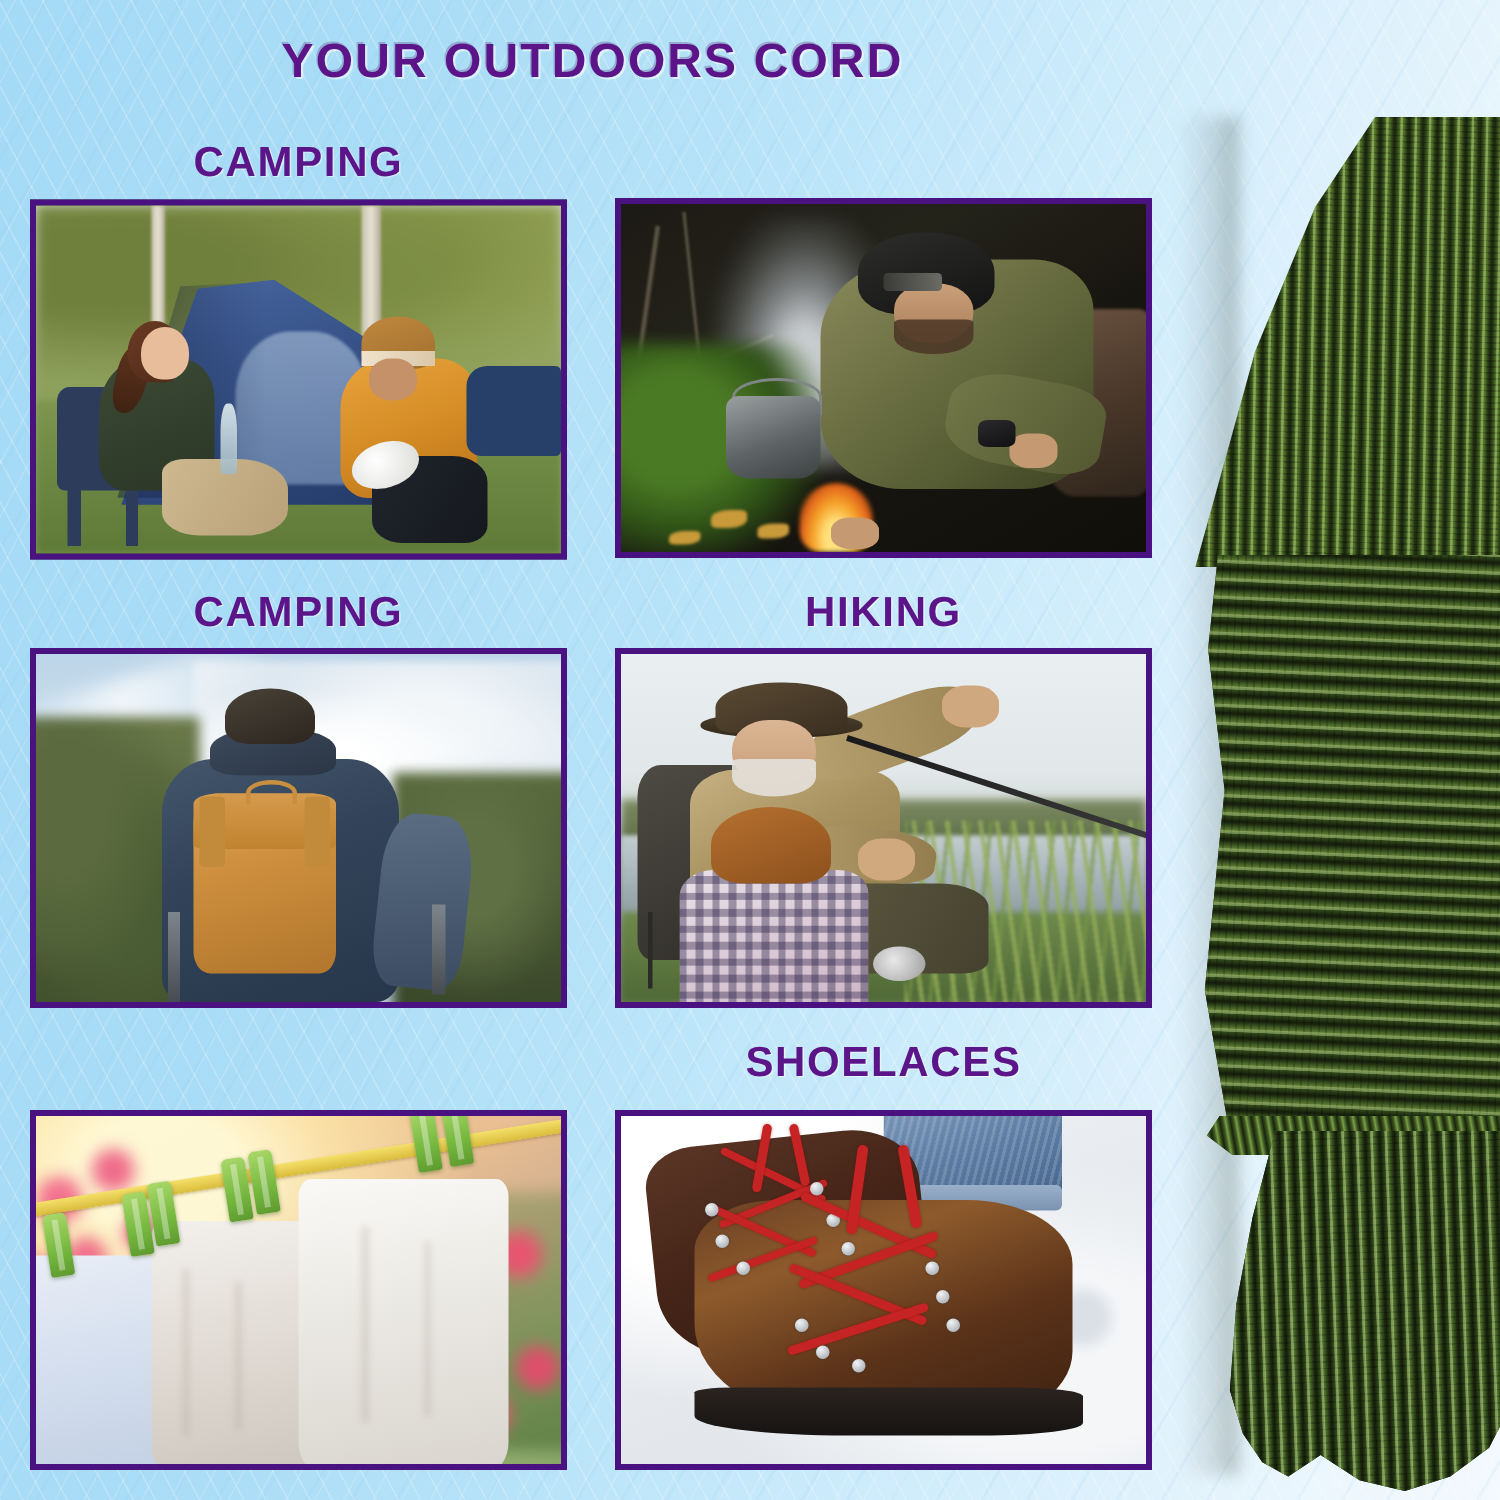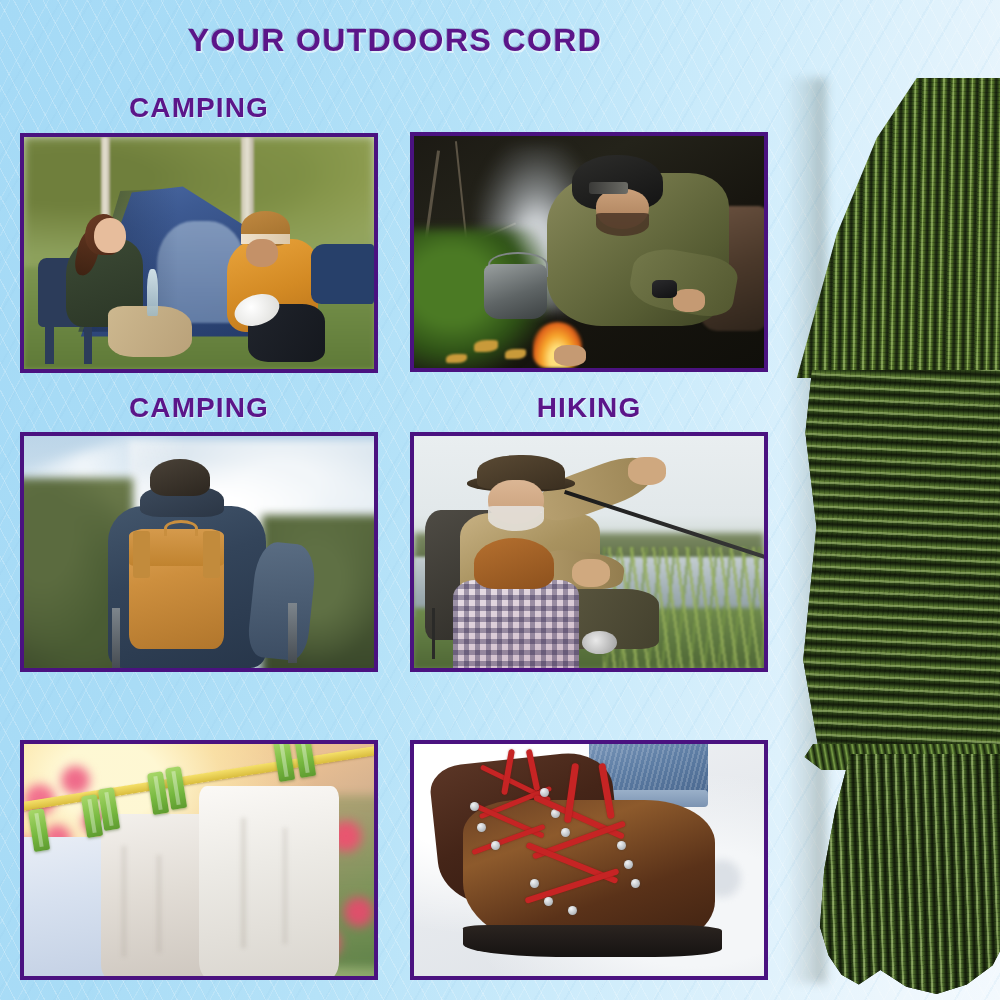--- a/index.html
+++ b/index.html
@@ -535,20 +535,21 @@
       <div class="cl-peg" style="left:2%; top:28%; transform:rotate(-9deg);"></div>
       <div class="cl-peg" style="left:17%; top:22%; transform:rotate(-9deg);"></div>
       <div class="cl-peg" style="left:22%; top:19%; transform:rotate(-9deg);"></div>
       <div class="cl-peg" style="left:36%; top:12%; transform:rotate(-9deg);"></div>
       <div class="cl-peg" style="left:41%; top:10%; transform:rotate(-9deg);"></div>
       <div class="cl-peg" style="left:72%; top:-2%; transform:rotate(-9deg);"></div>
       <div class="cl-peg" style="left:78%; top:-4%; transform:rotate(-9deg);"></div>
     </div>
   </div>
 
+  <div class="card-label" style="left:410px; top:692px; width:358px;">SHOELACES</div>
   <div class="card" style="left:410px; top:740px; width:358px; height:240px;">
     <div class="scene">
       <div class="sh-snow"></div>
       <div class="sh-snow-tex"></div>
       <div class="sh-jeans"></div>
       <div class="sh-jeans-cuff"></div>
       <div class="boot boot-back"></div>
       <div class="boot boot-front"></div>
       <div class="boot-sole"></div>
 

